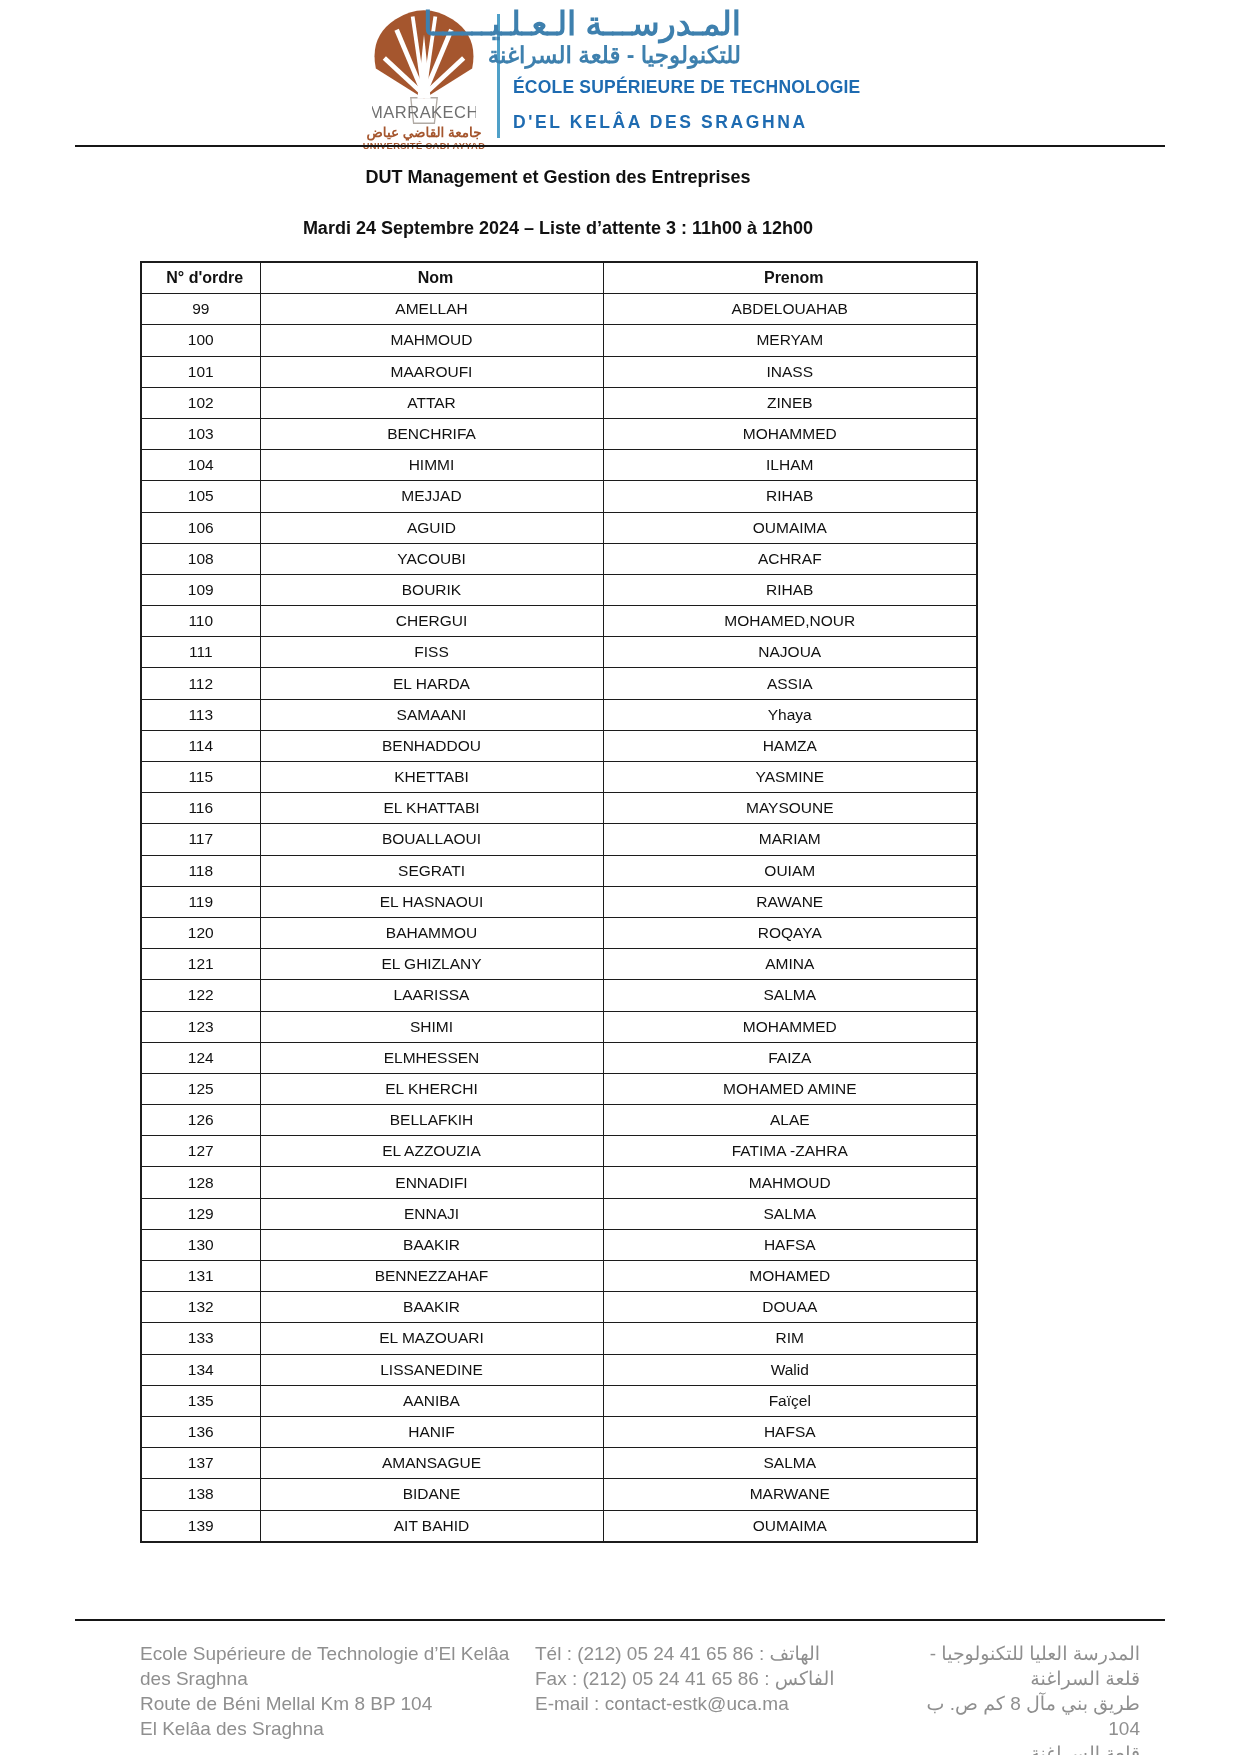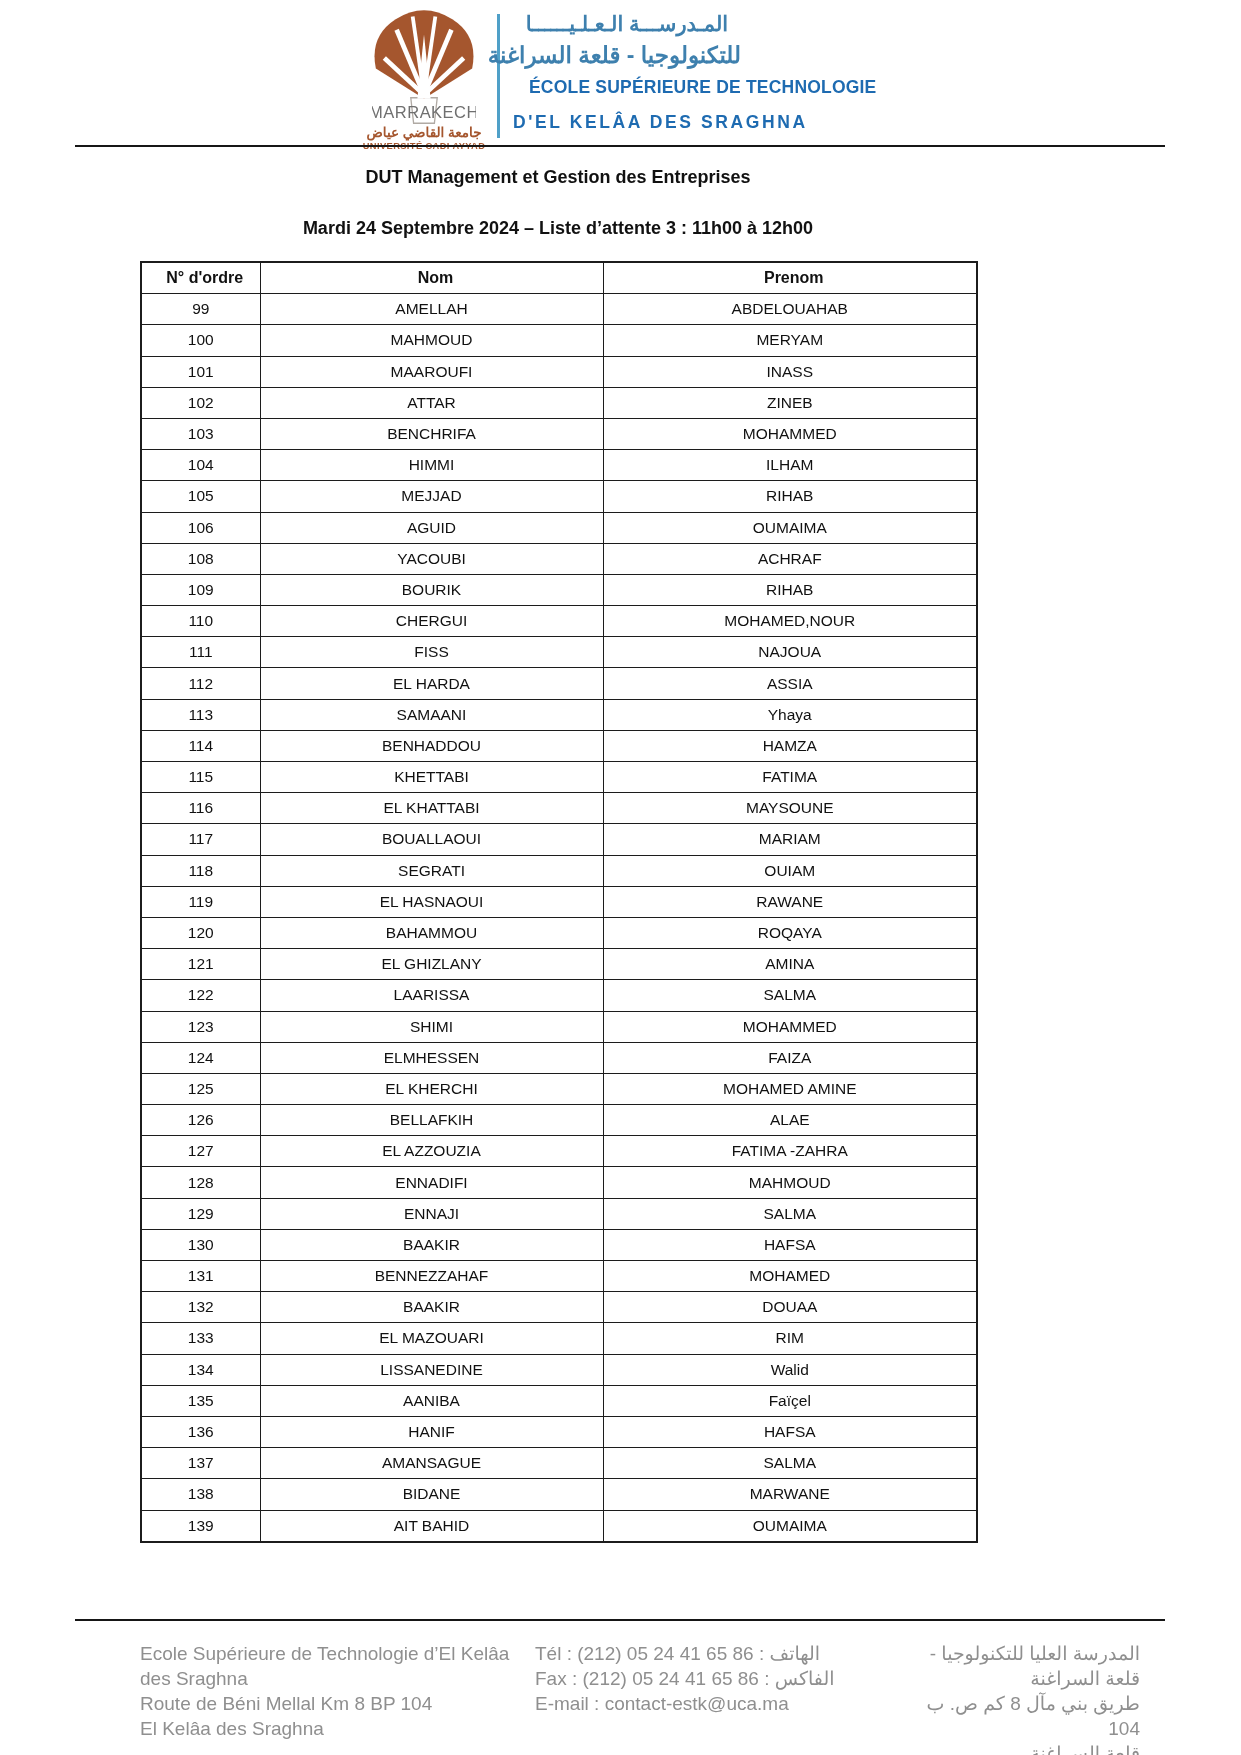--- a/index.html
+++ b/index.html
@@ -26,24 +26,24 @@
   .logo-univ{
     margin-top:1px;font-size:9.3px;font-weight:bold;color:var(--logo_brown,#A5562E);
     letter-spacing:.4px;white-space:nowrap;
   }
   .header-sep{
     position:absolute;left:497px;top:8px;width:3px;height:124px;
     background:var(--separator_blue,#4FA0C8);
   }
   .school-block{position:absolute;left:513px;top:2px;width:228px;}
   .school-ar{direction:rtl;text-align:center;color:var(--header_arabic_blue,#3E80AE);font-weight:bold;}
-  .school-ar-1{font-size:21px;line-height:32px;white-space:nowrap;}
+  .school-ar-1{font-size:33px;line-height:32px;white-space:nowrap;}
   .school-ar-2{font-size:23px;line-height:30px;white-space:nowrap;}
   .school-fr{color:var(--brand_blue,#1E6BB1);font-weight:bold;white-space:nowrap;}
-  .school-fr-1{margin-top:7px;font-size:17.5px;letter-spacing:.2px;margin-left:16px;}
+  .school-fr-1{margin-top:7px;font-size:17.5px;letter-spacing:.2px;}
   .school-fr-2{margin-top:14px;font-size:17.5px;letter-spacing:2.6px;}
   .rule{position:absolute;left:75px;width:1090px;height:2px;background:#161616;}
   .rule-top{top:145px;}
   .rule-bottom{top:1619px;}
   
   .title-wrap{position:absolute;left:140px;width:836px;text-align:center;}
   .doc-title{top:167px;font-size:18px;font-weight:bold;}
   .doc-subtitle{top:218px;font-size:18px;font-weight:bold;}
   
   table.list{
@@ -208,21 +208,21 @@
 
     <tr>
       <td>114</td>
       <td>BENHADDOU</td>
       <td>HAMZA</td>
     </tr>
 
     <tr>
       <td>115</td>
       <td>KHETTABI</td>
-      <td>FATIMA</td>
+      <td>YASMINE</td>
     </tr>
 
     <tr>
       <td>116</td>
       <td>EL KHATTABI</td>
       <td>MAYSOUNE</td>
     </tr>
 
     <tr>
       <td>117</td>

